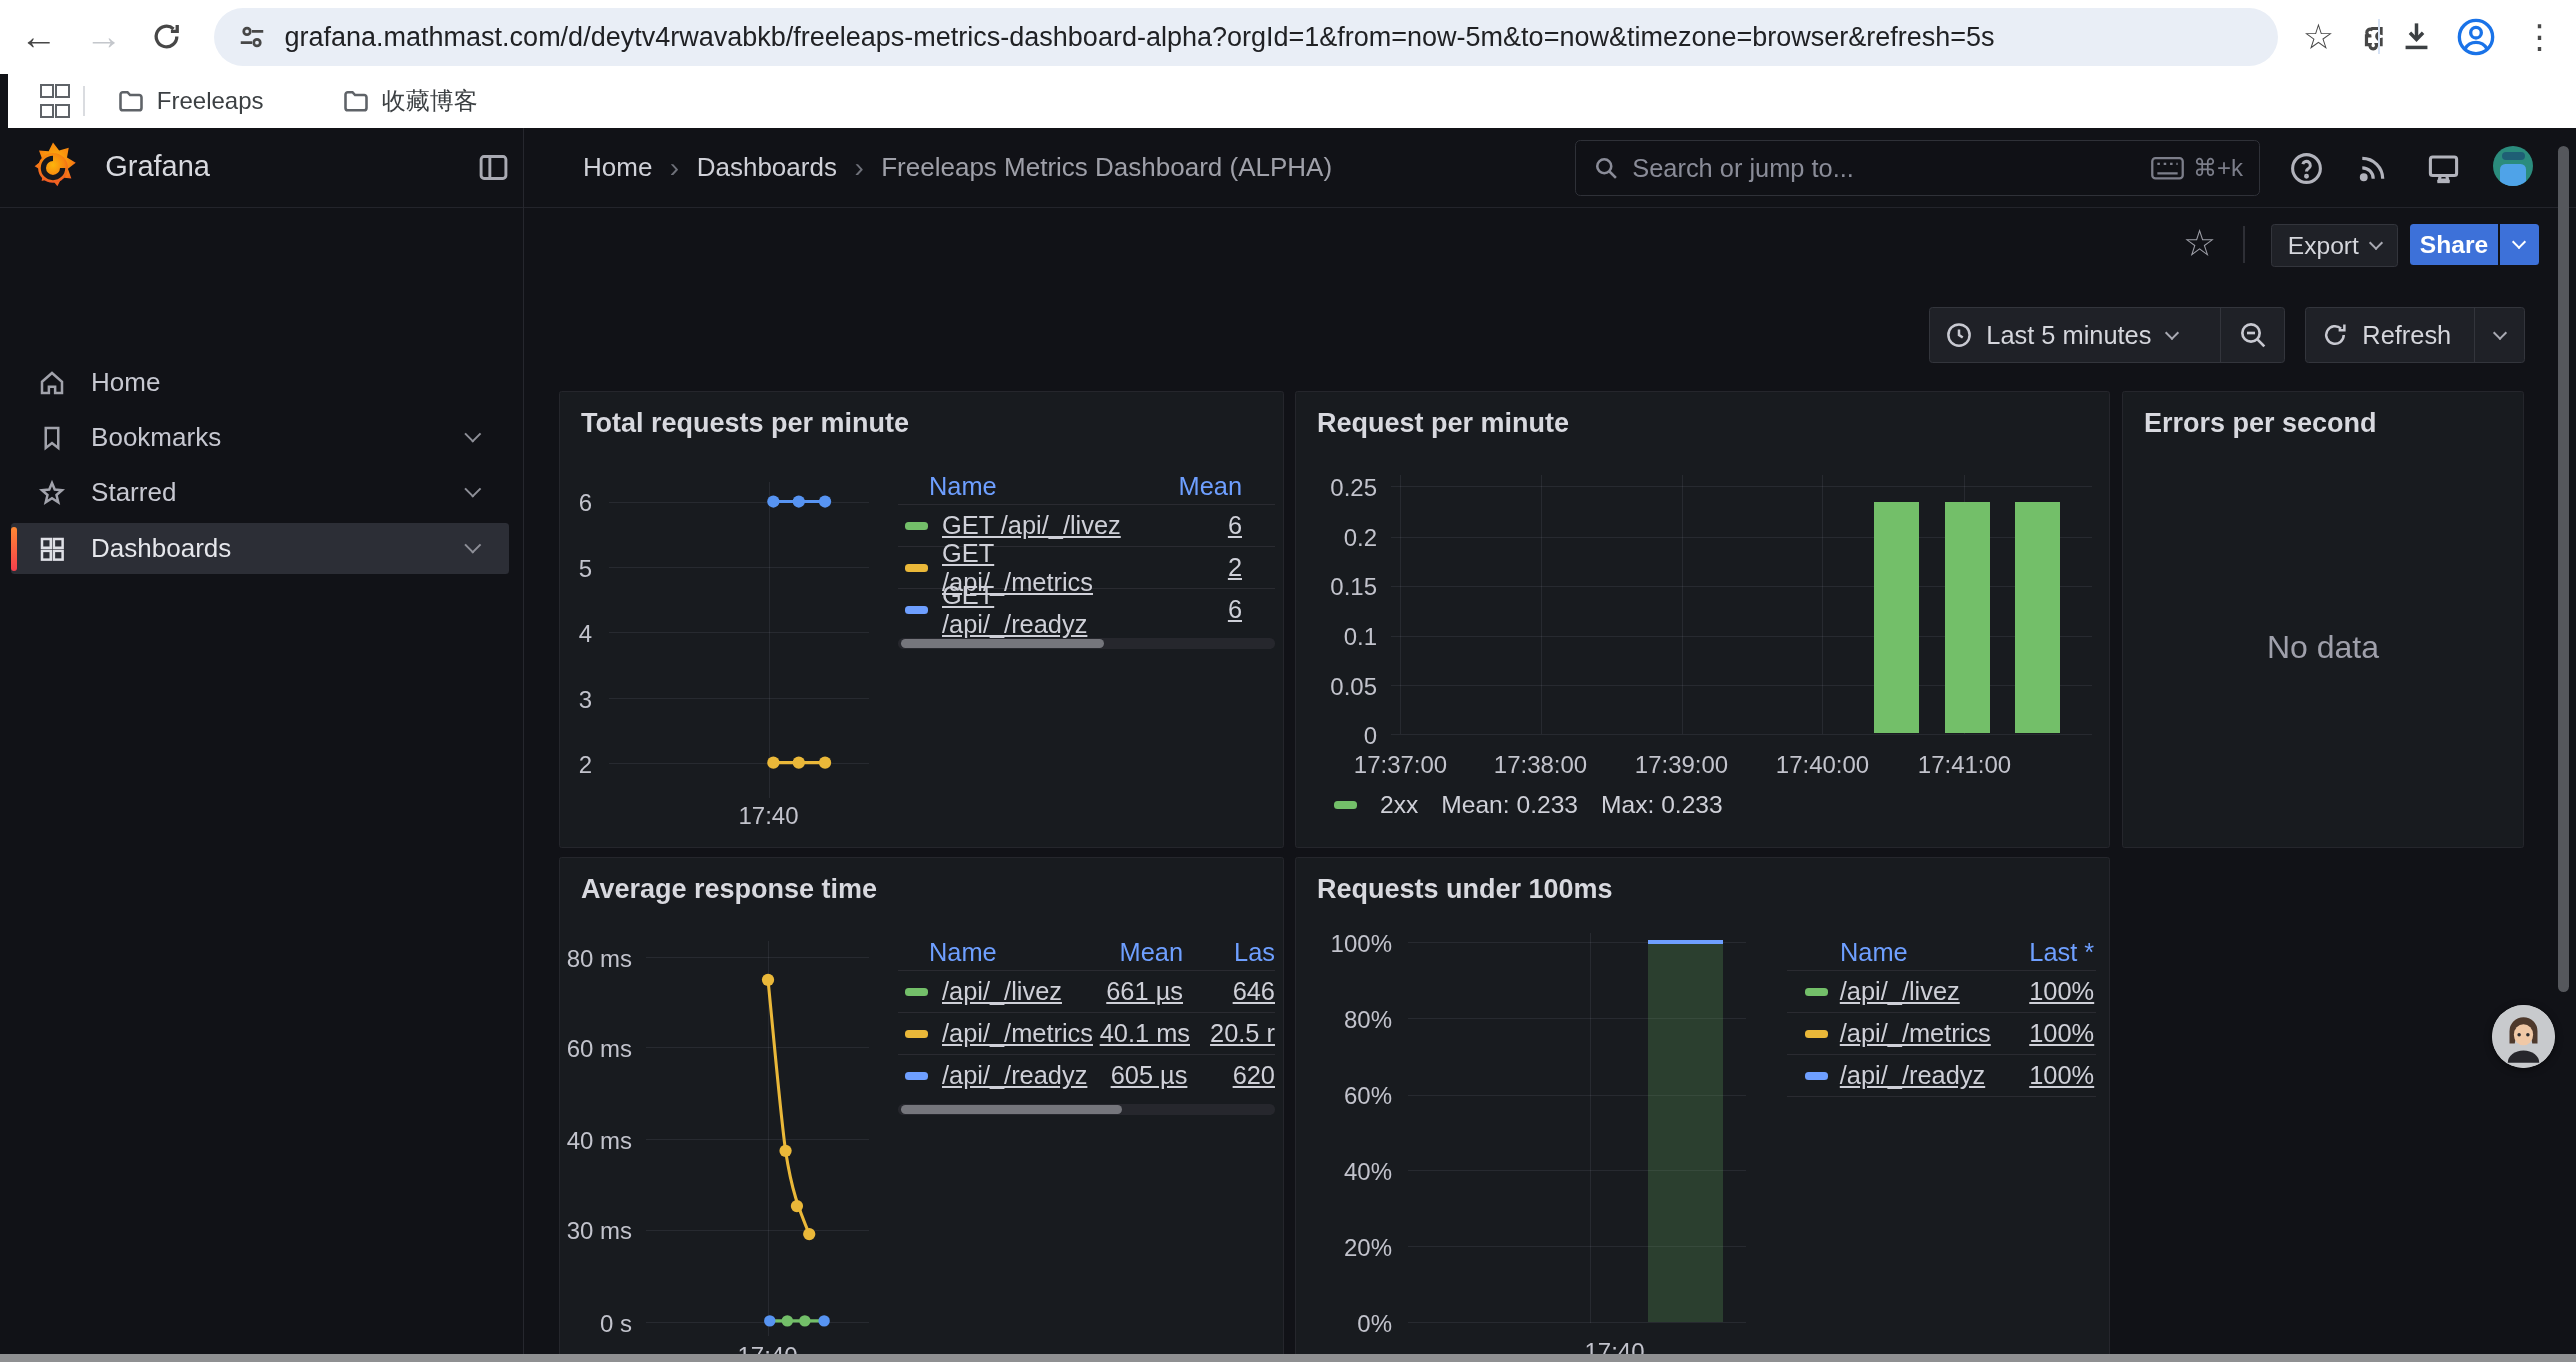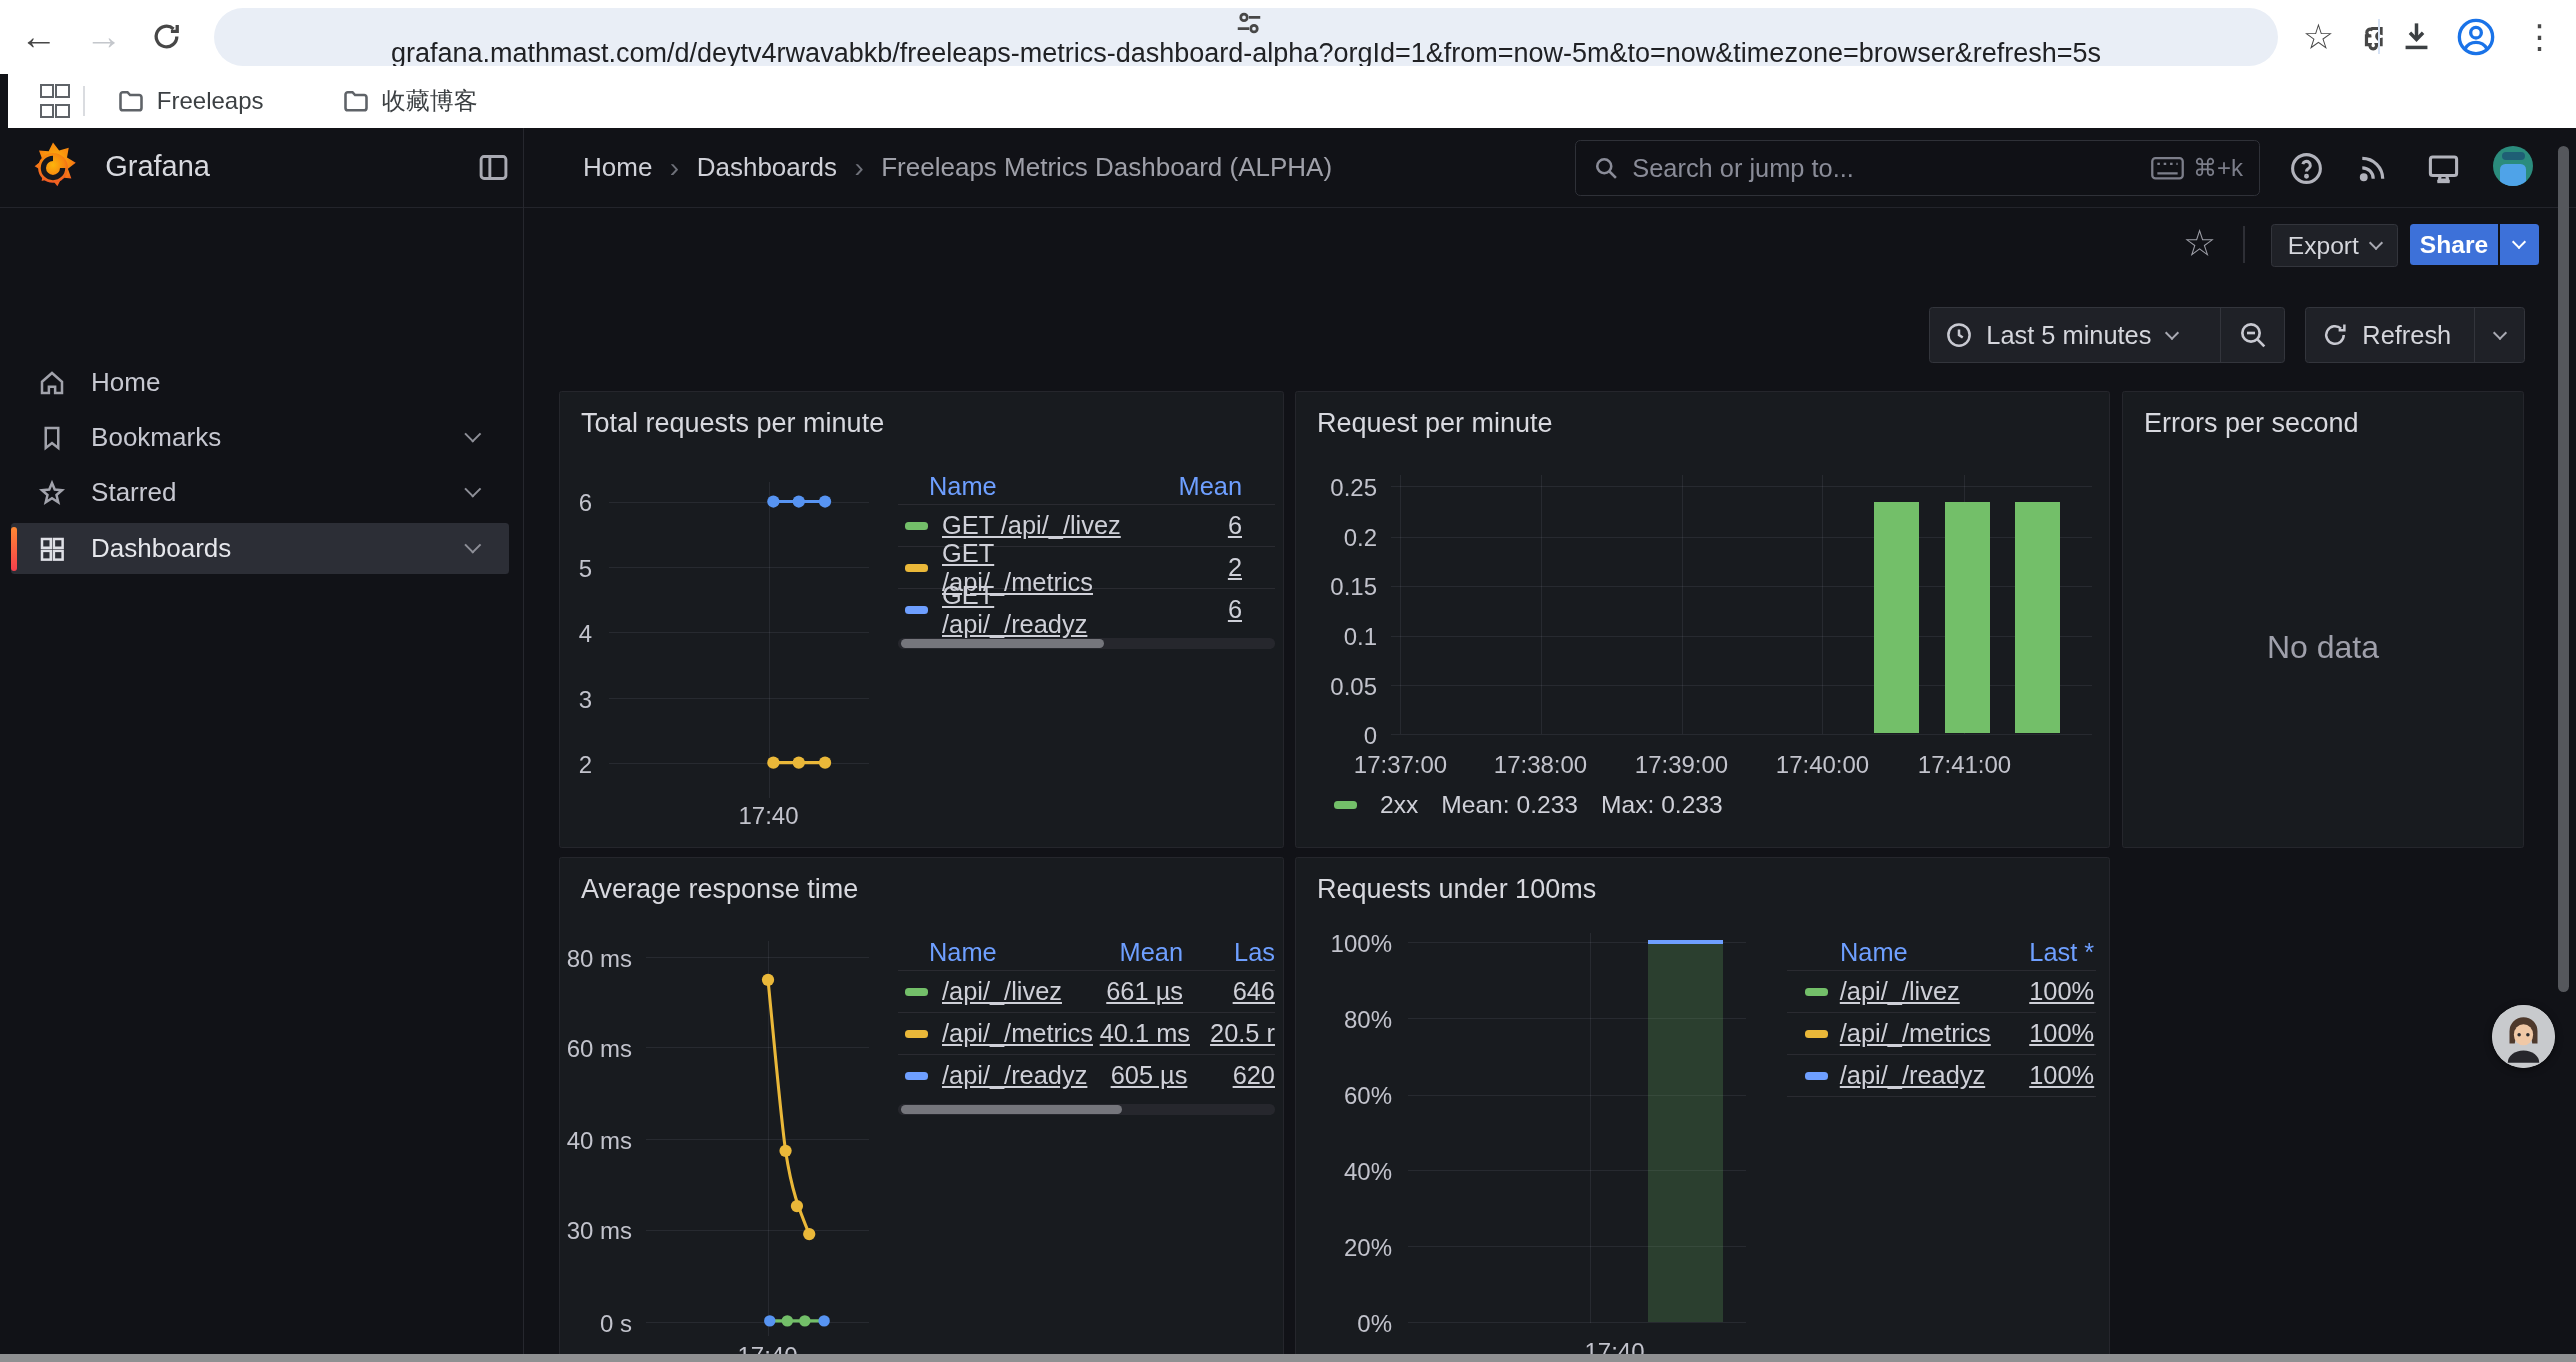--- a/index.html
+++ b/index.html
@@ -6,21 +6,21 @@
     font-family:"Liberation Sans","DejaVu Sans",sans-serif;background:#111217;}
   .abs{position:absolute}
   .screen{position:relative;width:2576px;height:1363px;background:#111217;}
 
   
   .btoolbar{position:absolute;left:0;top:0;width:2576px;height:74px;background:#fff;}
   .nav-ic{position:absolute;top:12.3px;width:49px;height:49px;display:flex;align-items:center;justify-content:center;
     font-size:37px;color:#474747;border-radius:50%;}
   .nav-ic.disabled{color:#C4C7CC;}
   .urlbar{position:absolute;left:214px;top:8px;width:2064px;height:58px;background:#E9EEF6;border-radius:29px;
-    display:flex;align-items:center;flex-direction:column;}
+    display:flex;align-items:center;}
   .url-text{font-size:27px;color:#202124;white-space:nowrap;overflow:hidden;}
   .tb-right{position:absolute;top:12.3px;width:49px;height:49px;display:flex;align-items:center;justify-content:center;color:#474747;}
   .tb-divider{position:absolute;left:2378px;top:19px;width:1.8px;height:35px;background:#D7E3F5;}
   .bookmarks{position:absolute;left:0;top:74px;width:2576px;height:54px;background:#fff;border-bottom:1.8px solid #DADCE0;margin-left:8px;}
   .bm-item{position:absolute;top:7px;height:40px;display:flex;align-items:center;gap:12.3px;color:#3C4043;font-size:24px;padding:0 10.5px;border-radius:20px;}
   .apps-grid{display:grid;grid-template-columns:10.5px 10.5px;grid-gap:5.3px;}
   .apps-grid div{width:10.5px;height:10.5px;border:2.6px solid #5F6368;}
   .bm-divider{position:absolute;left:75px;top:12.3px;width:1.8px;height:30px;background:#DADCE0;}
 
   
@@ -65,21 +65,21 @@
   .share-caret .chev{width:8px;height:8px;border-width:2.2px;margin-top:-4.4px;color:#fff;}
 
   .tctl{position:absolute;top:179px;height:54px;background:#1F2127;border:0.9px solid #33353C;border-radius:3.5px;display:flex;align-items:center;color:#D5D6DC;}
   .tctl .sect{display:flex;align-items:center;height:100%;}
   .tctl .sep{width:0.9px;height:100%;background:#33353C;}
   .tctl-label{font-size:25.4px;font-weight:500;margin:0 16px 0 12.3px;}
   .tctl .chev{width:8px;height:8px;border-width:2.2px;margin-top:-4.4px;color:#A9AAB3;}
 
   
   .panel{position:absolute;background:#181B1F;border:0.9px solid #25262C;border-radius:2.6px;}
-  .p-title{position:absolute;left:21px;top:16px;font-size:27px;font-weight:400;color:#D8D9DF;}
+  .p-title{position:absolute;left:21px;top:16px;font-size:27px;font-weight:700;color:#D8D9DF;}
   .gl{position:absolute;background:rgba(204,204,220,0.09);}
   .tick{position:absolute;font-size:24px;color:#C2C3CC;}
   .tick.y{text-align:right;}
   .tick.x{text-align:center;}
   .nodata{position:absolute;width:100%;text-align:center;font-size:32px;color:#9FA0AB;}
   .bar{position:absolute;background:#73BF69;}
   .bar-olive{position:absolute;background:rgba(115,191,105,0.22);}
   .bar-cap{position:absolute;background:#6E9FFF;}
 
   .legend-table{position:absolute;font-size:25.4px;color:#CFD0D8;}

